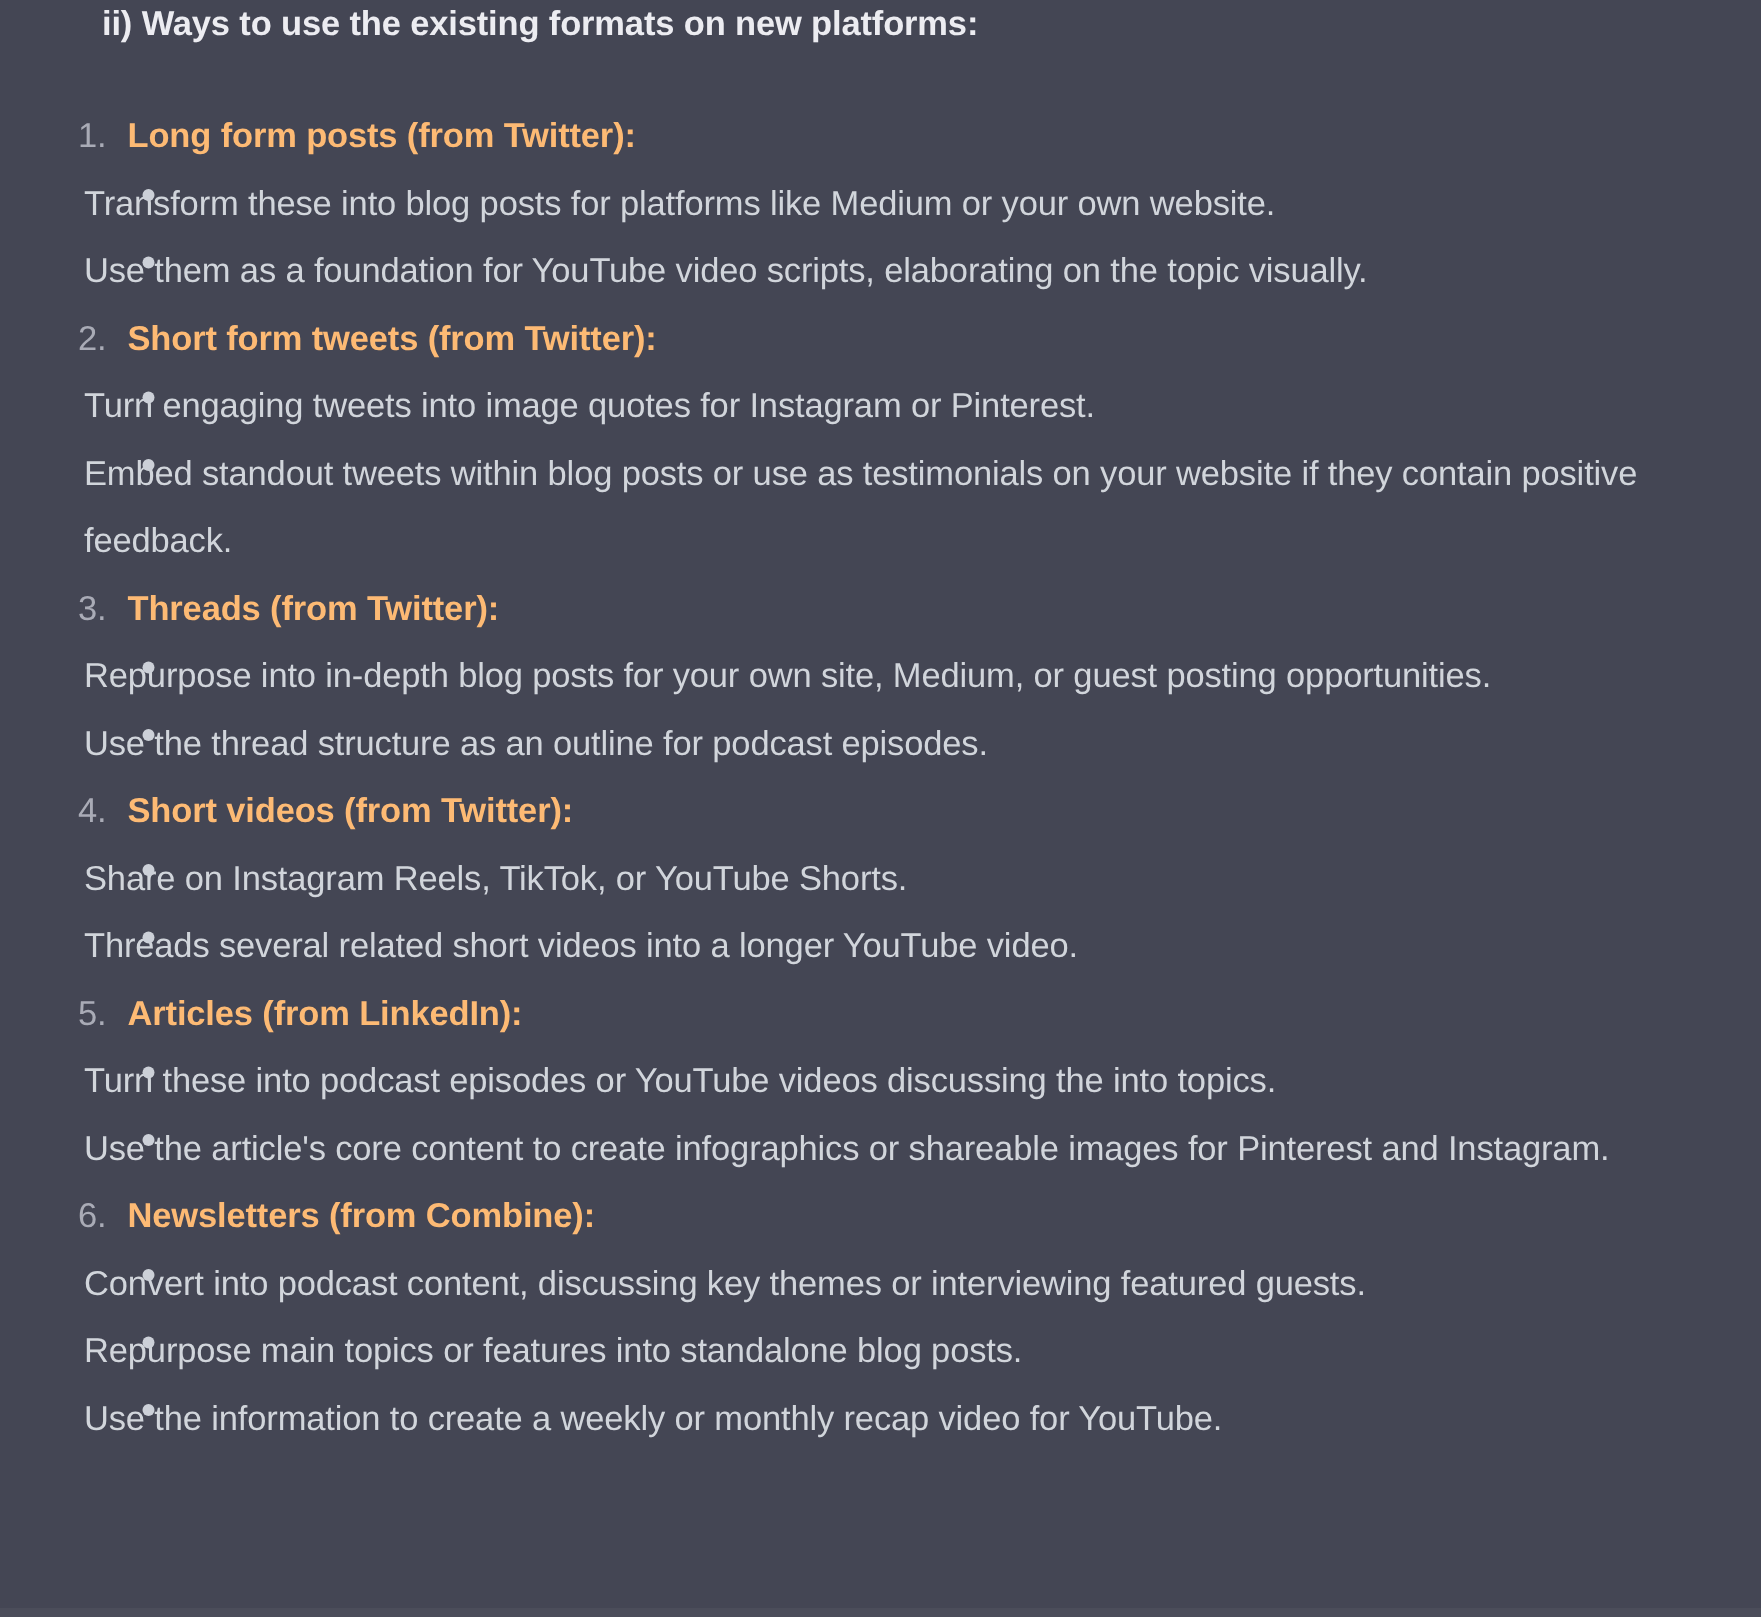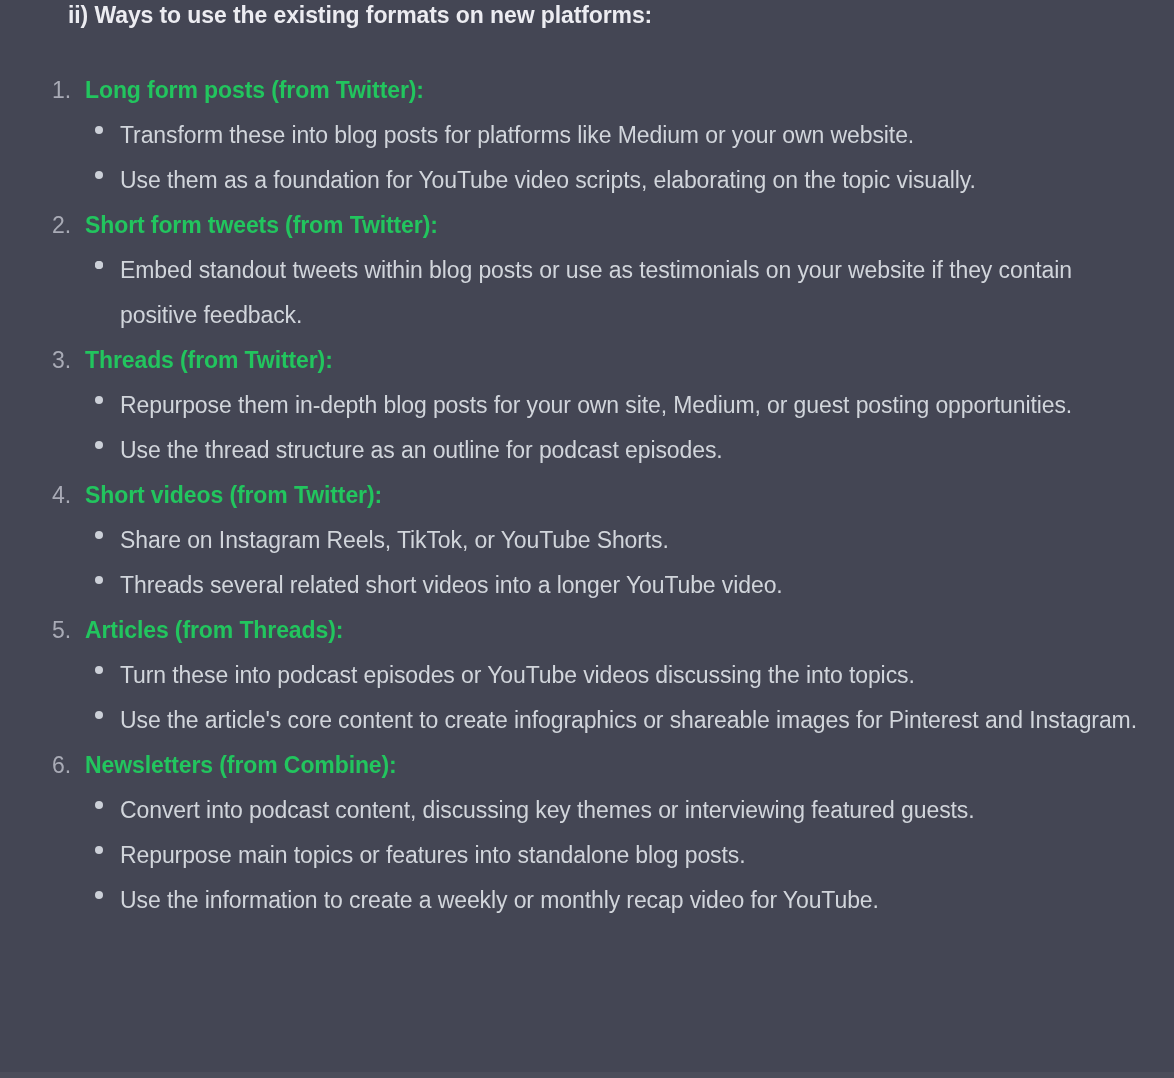--- a/index.html
+++ b/index.html
@@ -39,25 +39,25 @@
   }
   .num {
     position: absolute;
     left: 52px;
     top: 0;
     color: #a9abb6;
     font-weight: 400;
   }
   .title {
     font-weight: 700;
-    color: #22c55e;
+    color: #fdba74;
   }
   .bullet-row {
     position: relative;
-    padding-left: 120px;
+    padding-left: 56px;
   }
   .dot {
     position: absolute;
     left: 95px;
     top: 13px;
     width: 8px;
     height: 8px;
     border-radius: 50%;
     background: #ccd0d8;
   }
@@ -96,38 +96,39 @@
   </div>
 
   <div class="nitem">
     <div class="title-row">
       <span class="num">2.</span>
       <span class="title">Short form tweets (from Twitter):</span>
     </div>
     <div>
   <div class="bullet-row">
     <span class="dot"></span>
+    <span>Turn engaging tweets into image quotes for Instagram or Pinterest.</span>
   </div>
 
   <div class="bullet-row">
     <span class="dot"></span>
     <span>Embed standout tweets within blog posts or use as testimonials on your website if they contain positive feedback.</span>
   </div>
 </div>
   </div>
 
   <div class="nitem">
     <div class="title-row">
       <span class="num">3.</span>
       <span class="title">Threads (from Twitter):</span>
     </div>
     <div>
   <div class="bullet-row">
     <span class="dot"></span>
-    <span>Repurpose them in-depth blog posts for your own site, Medium, or guest posting opportunities.</span>
+    <span>Repurpose into in-depth blog posts for your own site, Medium, or guest posting opportunities.</span>
   </div>
 
   <div class="bullet-row">
     <span class="dot"></span>
     <span>Use the thread structure as an outline for podcast episodes.</span>
   </div>
 </div>
   </div>
 
   <div class="nitem">
@@ -144,21 +145,21 @@
   <div class="bullet-row">
     <span class="dot"></span>
     <span>Threads several related short videos into a longer YouTube video.</span>
   </div>
 </div>
   </div>
 
   <div class="nitem">
     <div class="title-row">
       <span class="num">5.</span>
-      <span class="title">Articles (from Threads):</span>
+      <span class="title">Articles (from LinkedIn):</span>
     </div>
     <div>
   <div class="bullet-row">
     <span class="dot"></span>
     <span>Turn these into podcast episodes or YouTube videos discussing the into topics.</span>
   </div>
 
   <div class="bullet-row">
     <span class="dot"></span>
     <span>Use the article's core content to create infographics or shareable images for Pinterest and Instagram.</span>

